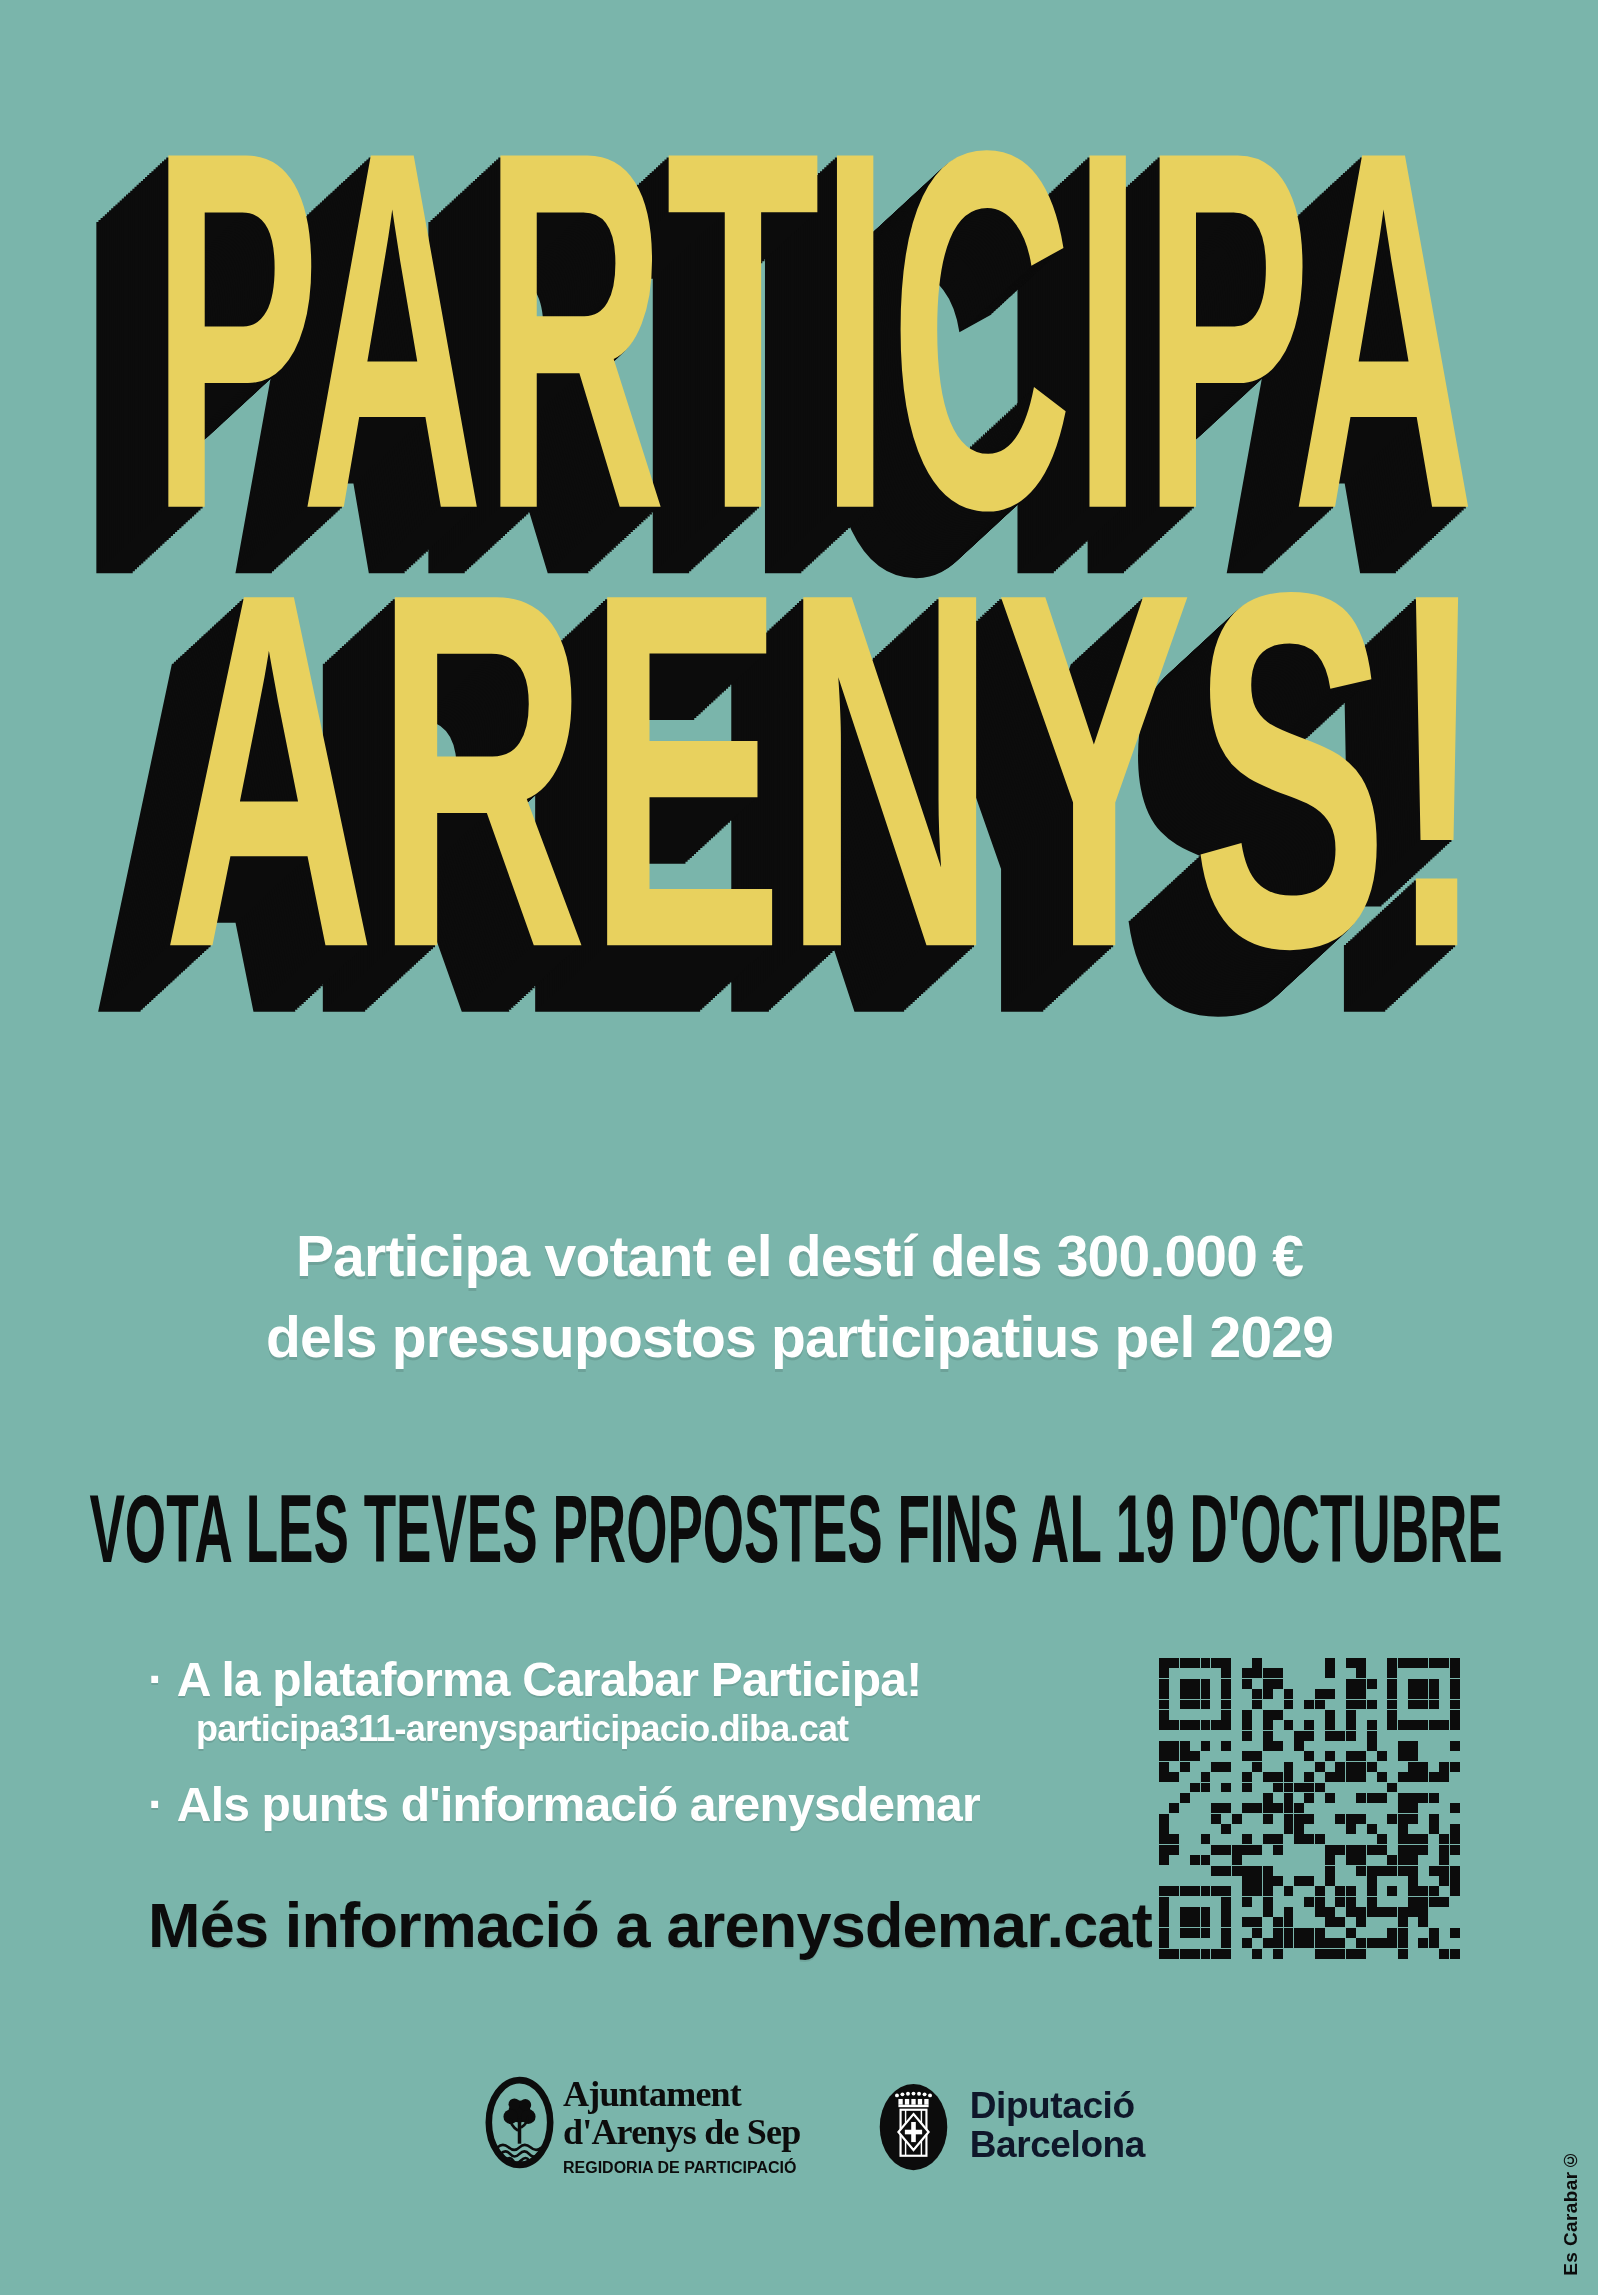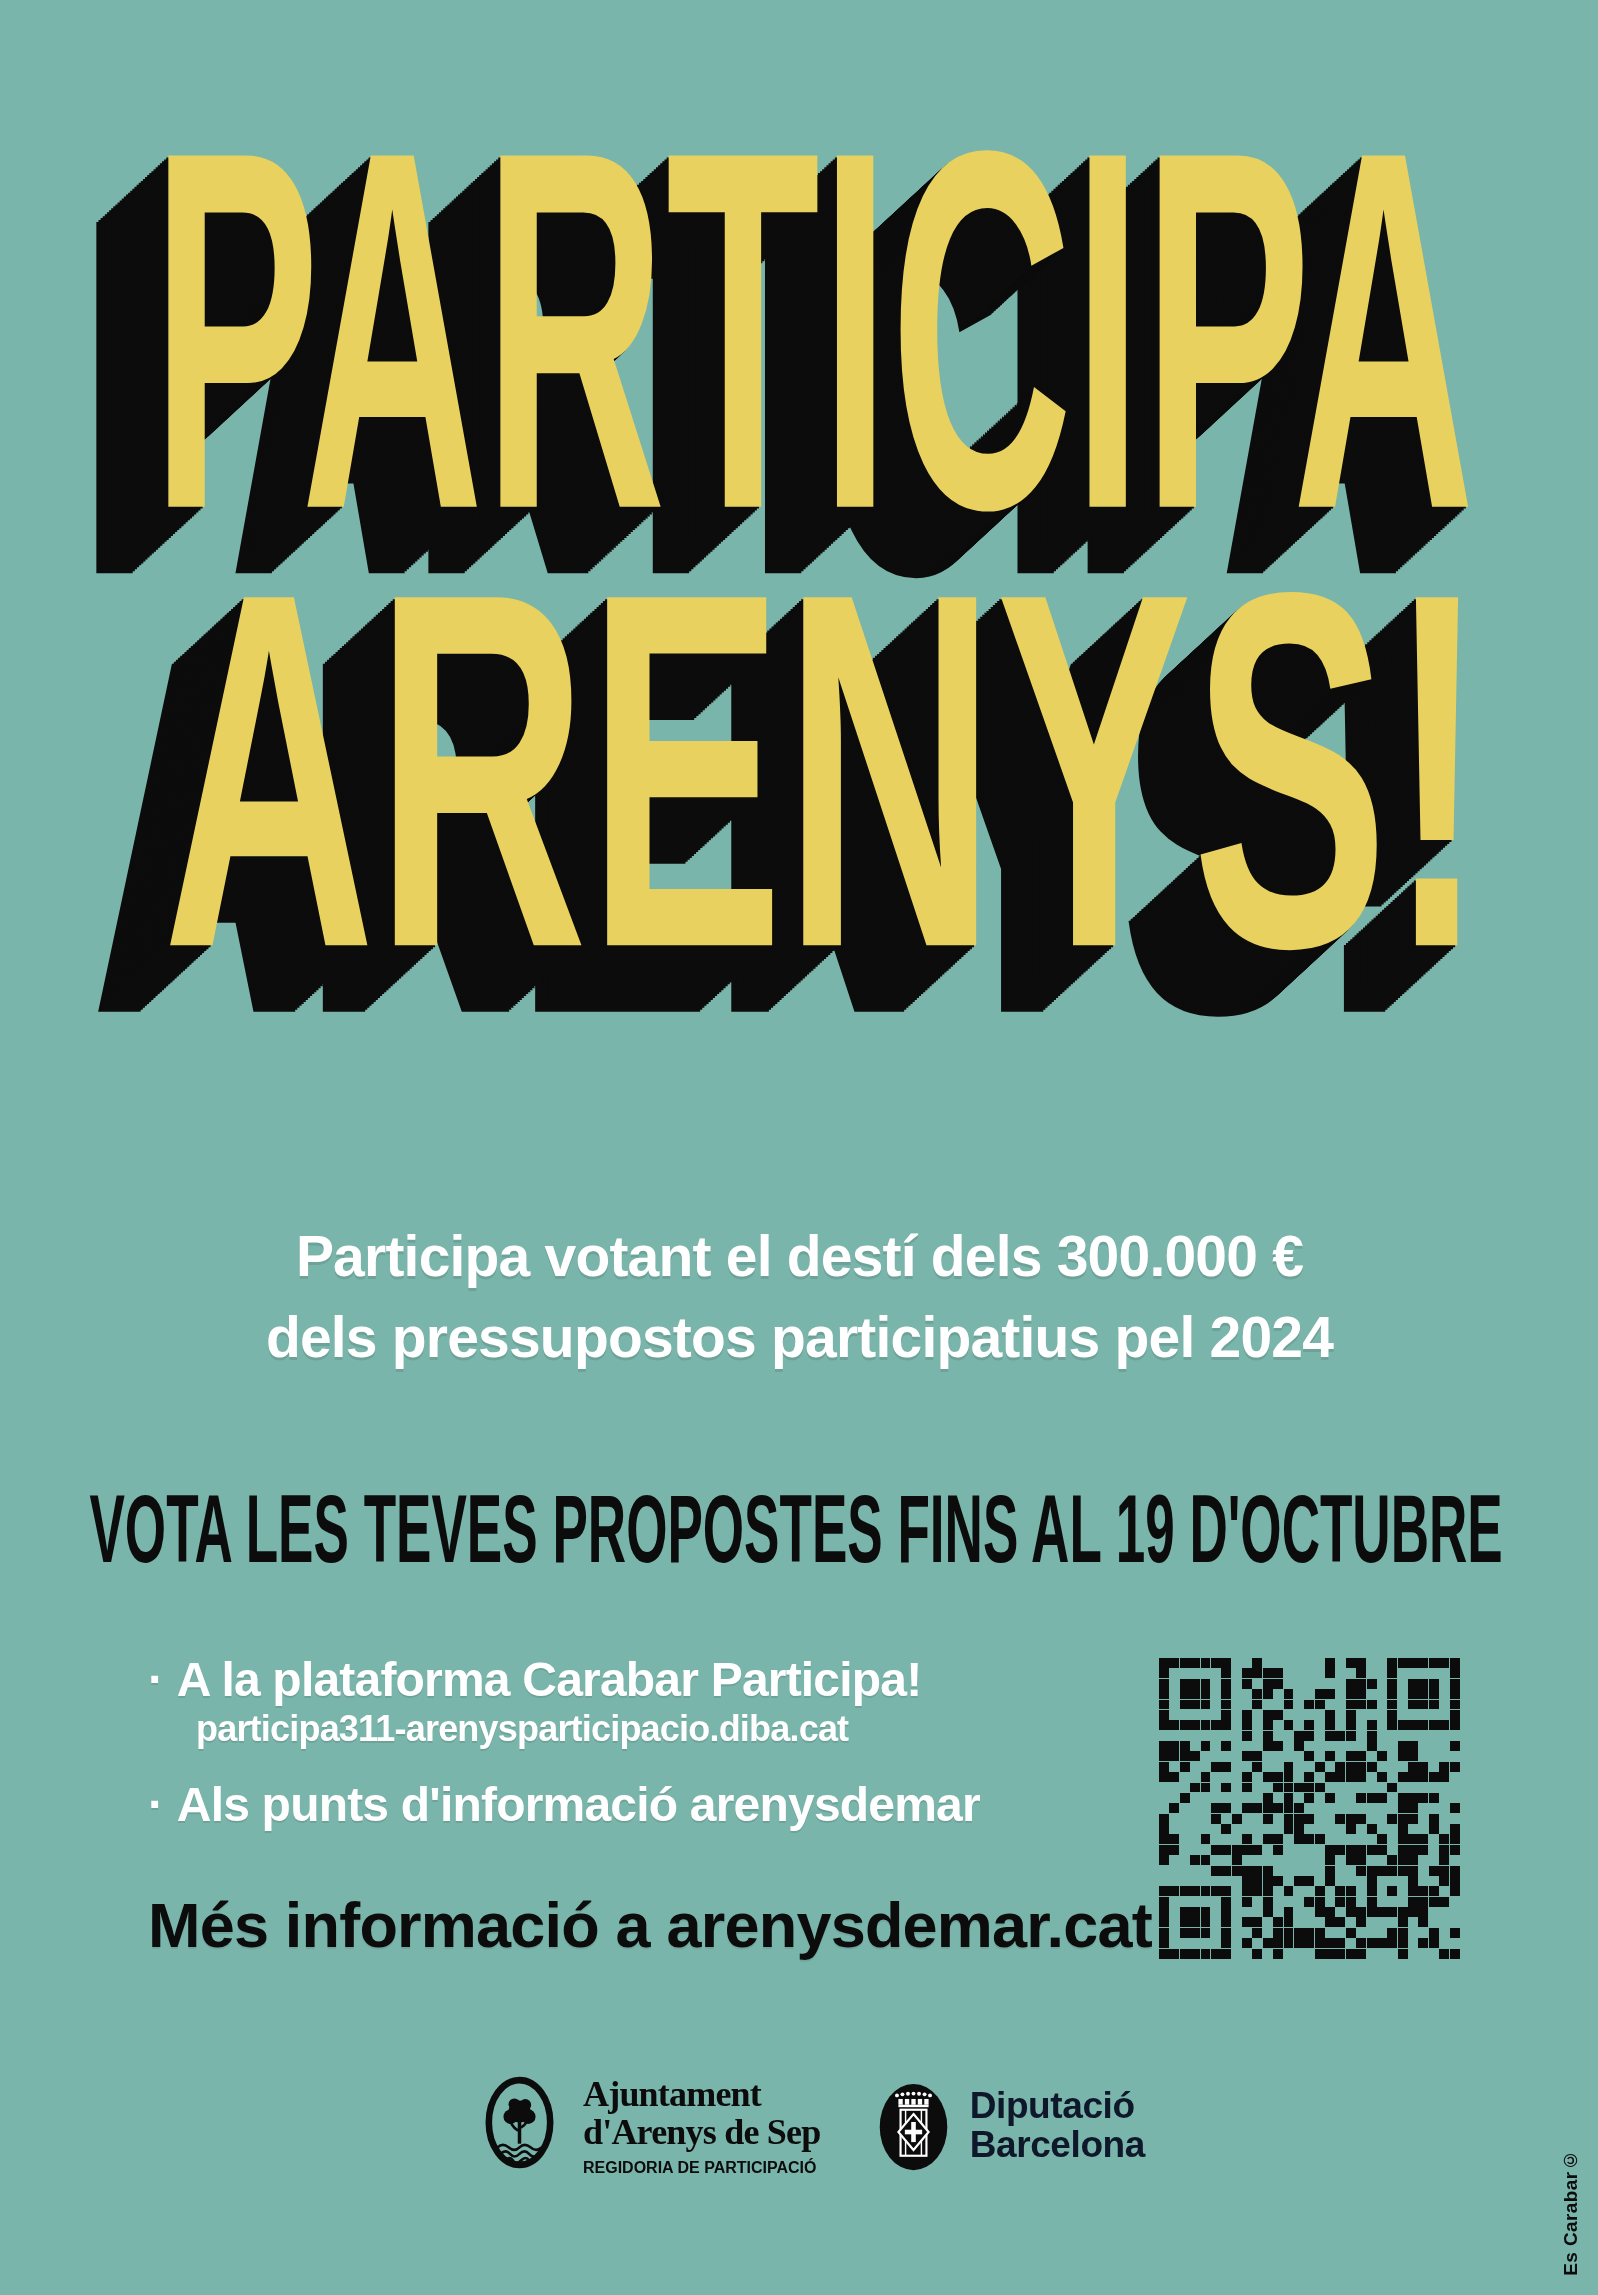--- a/index.html
+++ b/index.html
@@ -33,21 +33,21 @@
     position:absolute;left:148px;top:1889px;
     font-size:63px;font-weight:bold;letter-spacing:-0.8px;
     text-shadow:0 2.3px 0 rgba(0,0,0,.08);
   }
 
   .qr{position:absolute;left:1159px;top:1658px;width:301px;height:301px;}
 
   .footer-brand{position:absolute;display:flex;align-items:flex-start;}
   .brand-ajuntament{left:484px;top:2075px;}
   .brand-diputacio{left:877px;top:2081px;}
-  .aj-text{margin-left:28px;padding-top:-4.5px;}
+  .aj-text{margin-left:8px;padding-top:-4.5px;}
   .aj-line{font-family:"Liberation Serif","DejaVu Serif",serif;font-weight:bold;
     font-size:36px;line-height:38px;letter-spacing:-0.8px;}
   .aj-sub{font-size:16px;line-height:19.7px;font-weight:bold;margin-top:6.8px;letter-spacing:0;}
   .dip-text{margin-left:19.7px;padding-top:4.5px;}
   .dip-line{font-size:37px;line-height:39px;font-weight:bold;letter-spacing:-0.4px;}
 
   .credit{
     position:absolute;right:16.6px;bottom:19.7px;
     writing-mode:vertical-rl;transform:rotate(180deg);
     font-size:19px;font-weight:bold;letter-spacing:0.4px;
@@ -141,21 +141,21 @@
         <use href="#t-title2" xlink:href="#t-title2" transform="translate(0.00,0.00)" fill="#e8d15e"></use>
       </g>
 
     <g transform="translate(118,2065) scale(1,2.13)">
         <use href="#t-vota" xlink:href="#t-vota" transform="translate(0.00,0.00)" fill="#0c0c0c"></use>
       </g>
   </svg>
 
   <div class="intro" style="color: rgb(255, 255, 255);">
     <div>Participa votant el destí dels 300.000 €</div>
-    <div>dels pressupostos participatius pel 2024</div>
+    <div>dels pressupostos participatius pel 2029</div>
   </div>
 
   <div class="bullets" style="color: rgb(255, 255, 255);">
     <div class="bullet-row">
       <span class="dot">·</span><span>A la plataforma Carabar Participa!</span>
     </div>
     <div class="bullet-sub">participa311-arenysparticipacio.diba.cat</div>
     <div class="bullet-gap"></div>
     <div class="bullet-row">
       <span class="dot">·</span><span>Als punts d'informació arenysdemar</span>

